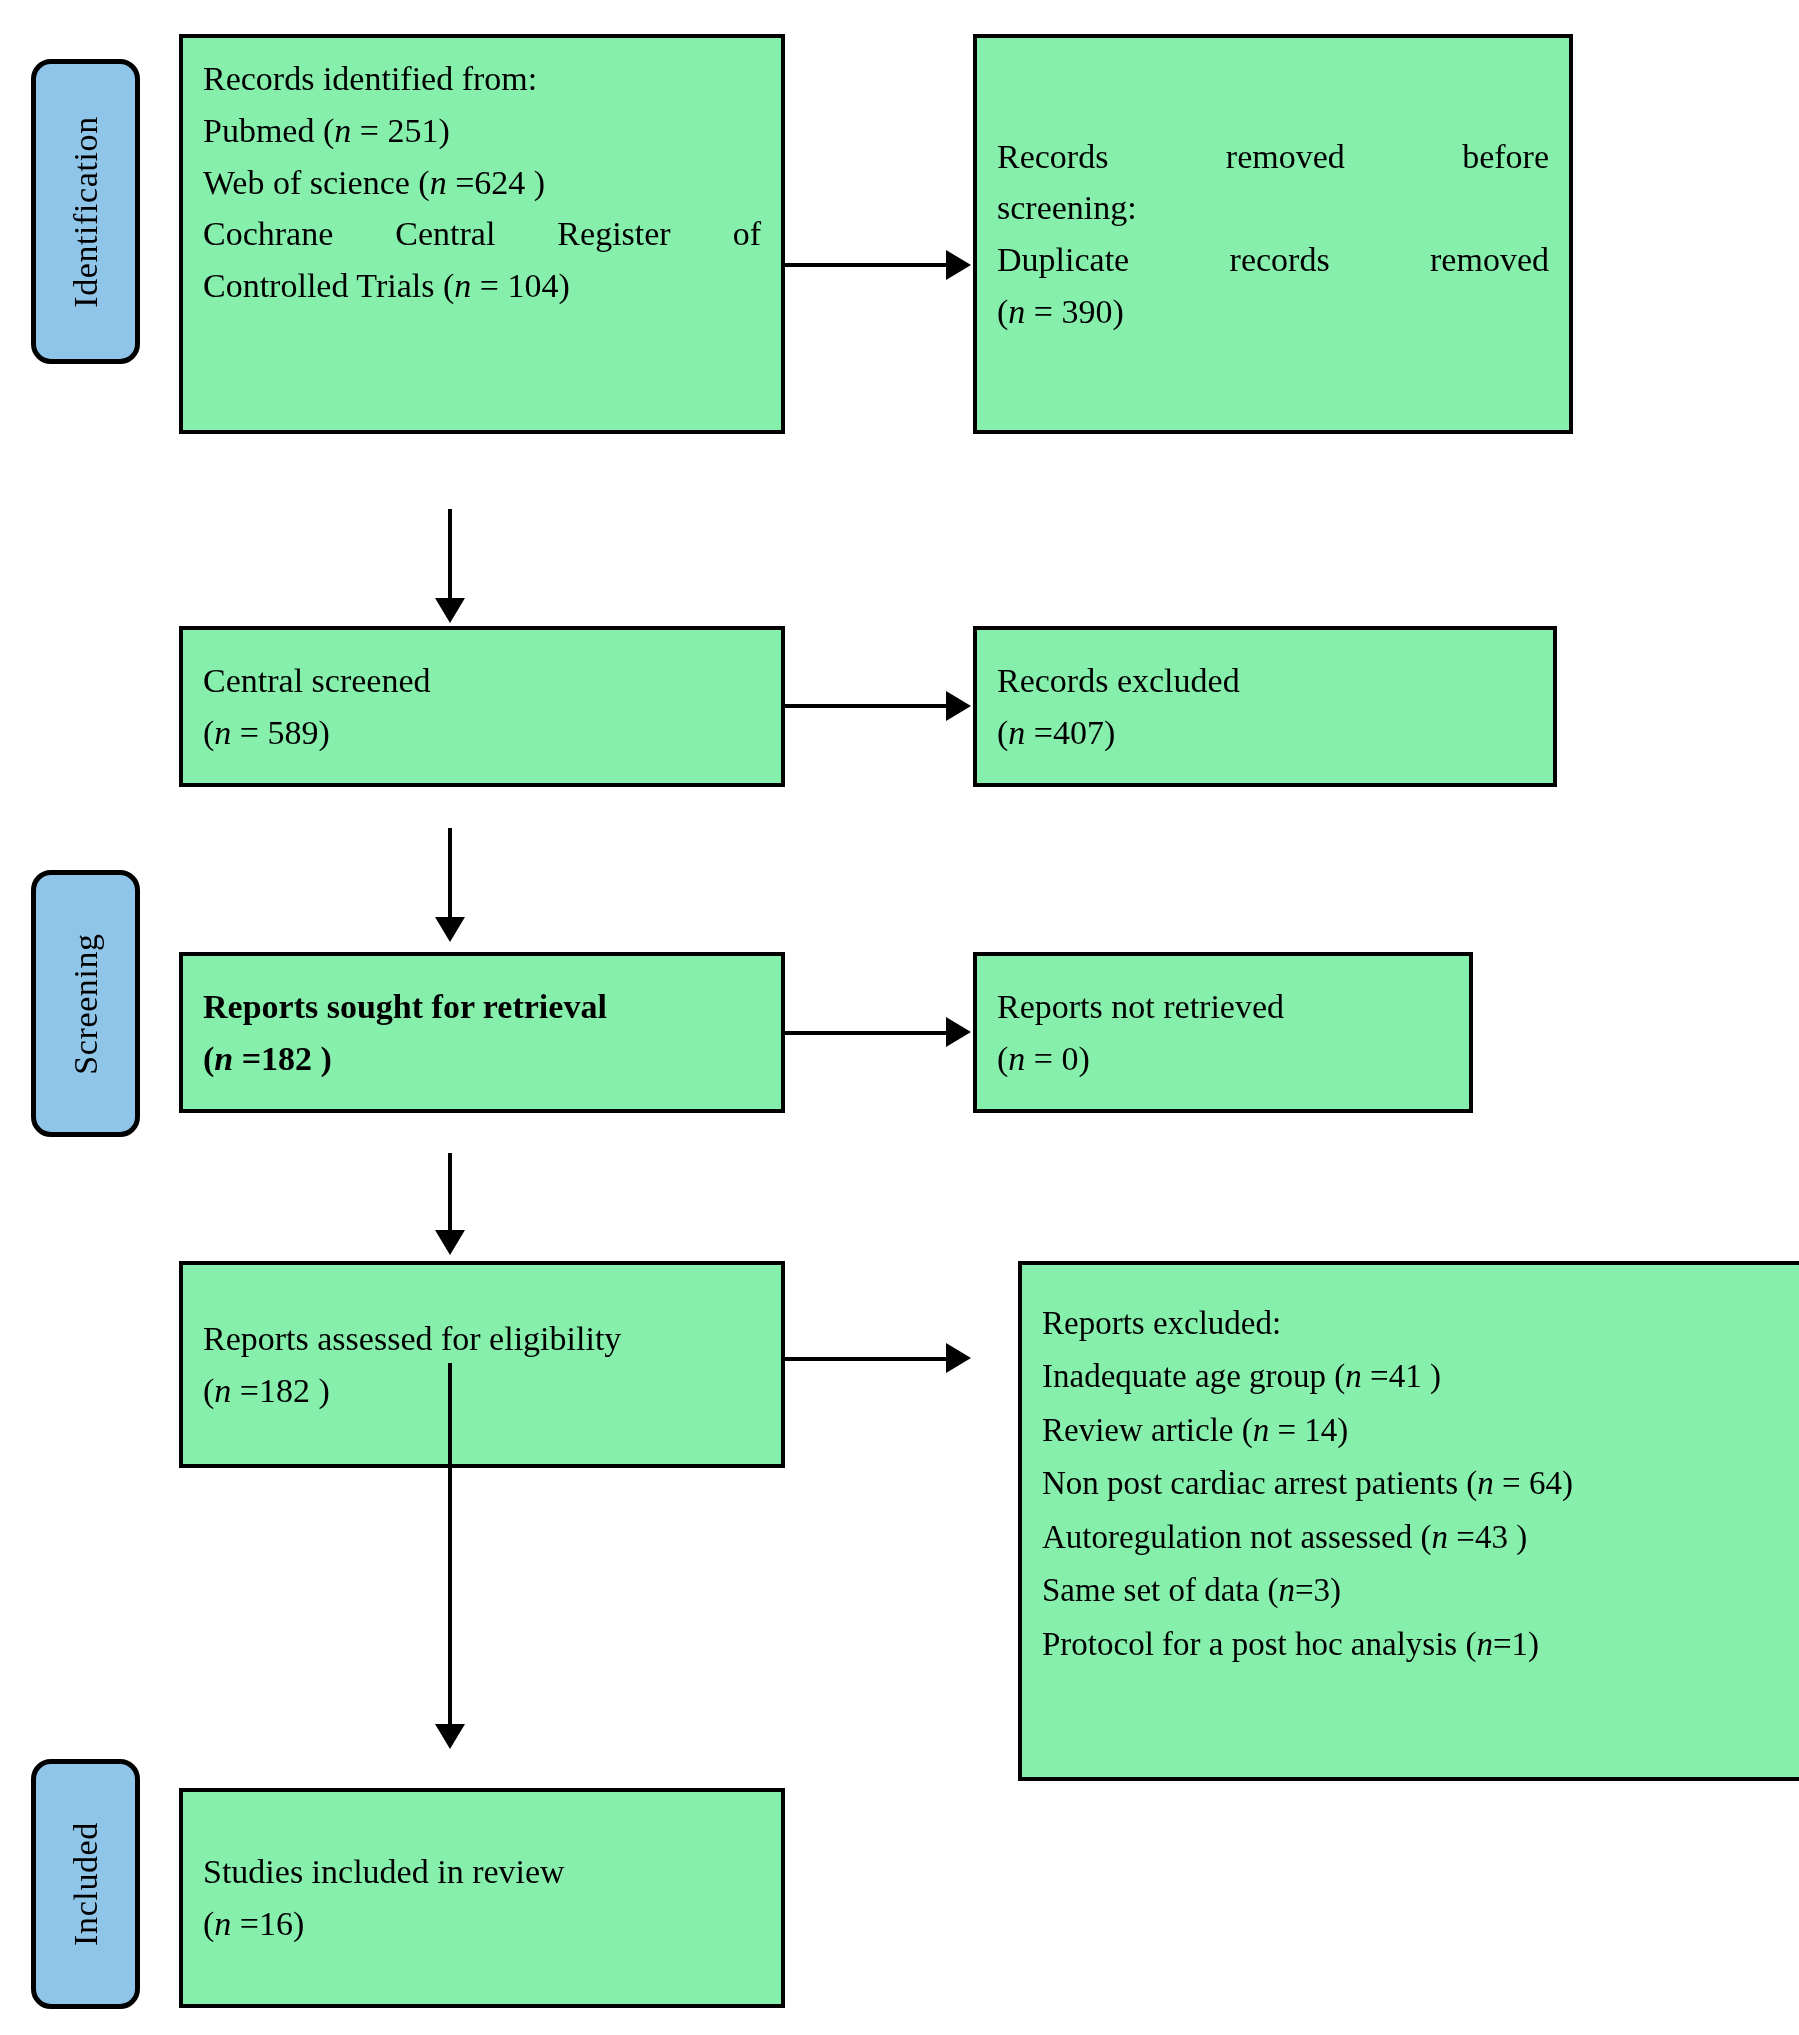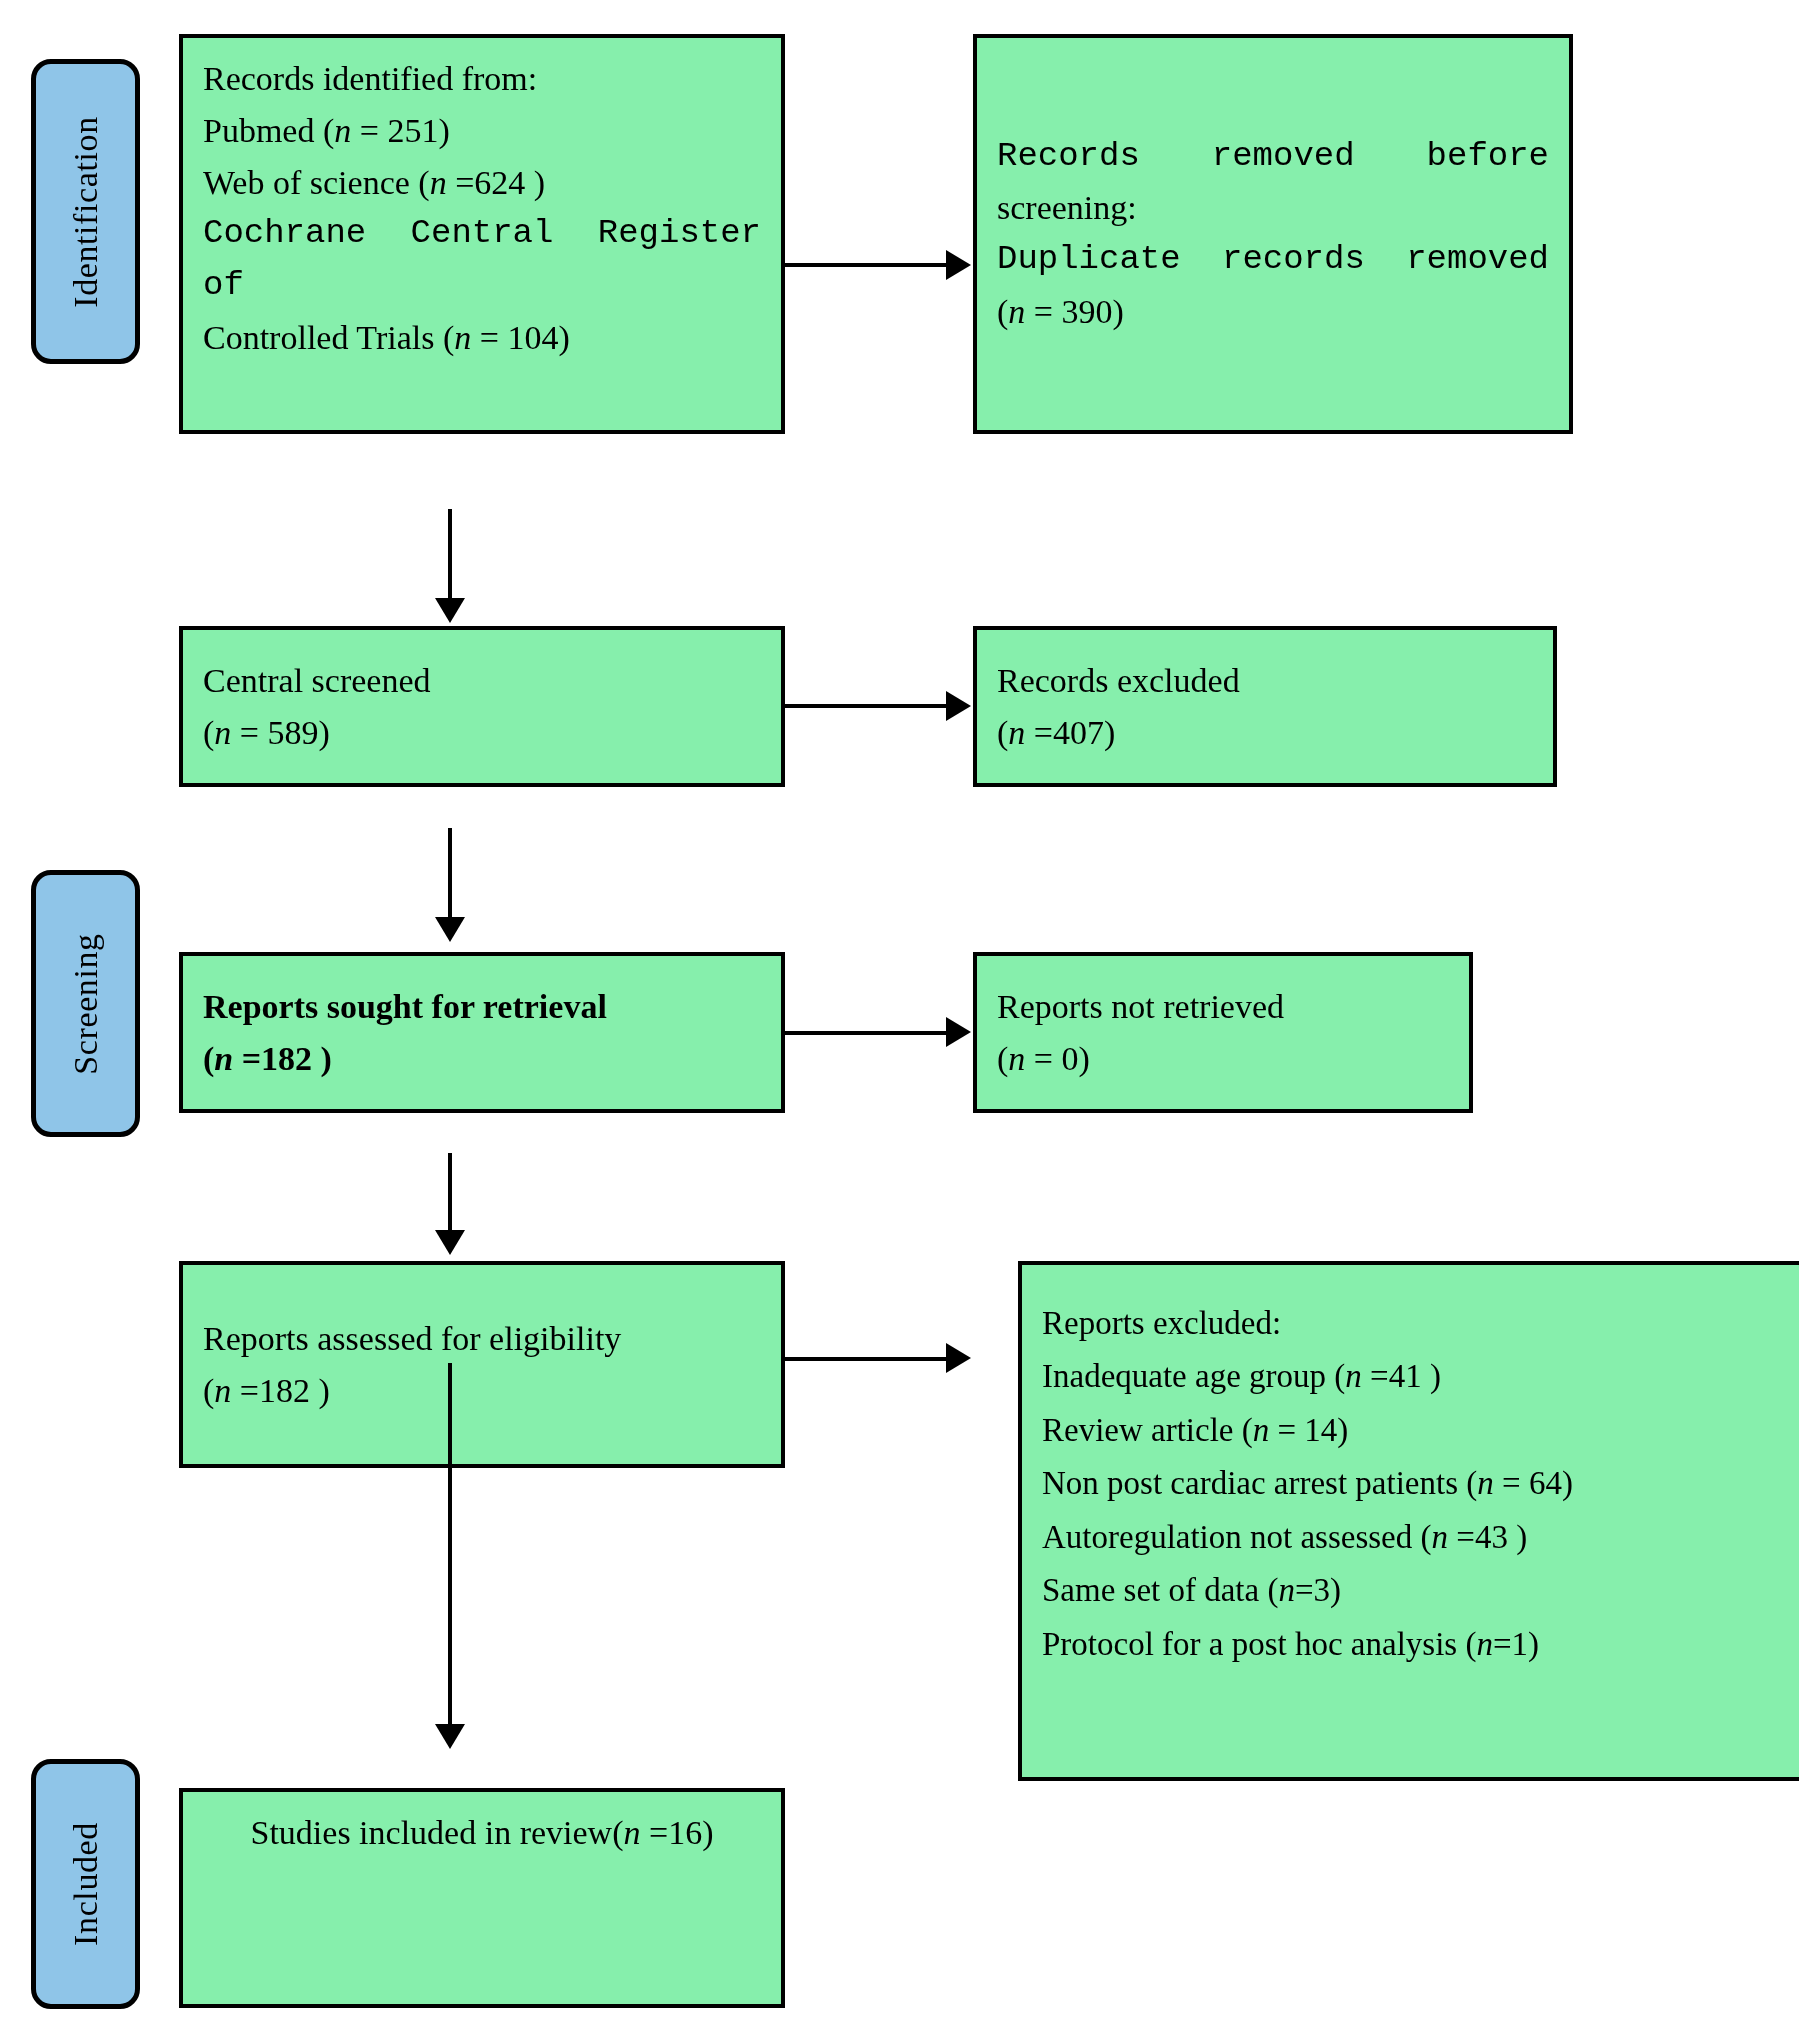--- a/index.html
+++ b/index.html
@@ -35,32 +35,32 @@
     position:absolute;
     background:#86efac;
     border:4.1px solid #000000;
     box-sizing:border-box;
     padding:15.4px 20px;
     font-size:34px;
     line-height:1.52;
     color:#000;
   }
   .box .ln{display:block;white-space:normal;}
-  .box .just{text-align:justify;text-align-last:justify;font-family:Liberation Mono, monospace;}
+  .box .just{text-align:justify;text-align-last:justify;}
   .box i{font-style:italic;}
 
   #box-identified   {left:179px;  top:34px;   width:606px; height:400px;}
   #box-removed      {left:973px; top:34px;   width:600px; height:400px;  display:flex;flex-direction:column;justify-content:center;}
   #box-screened     {left:179px;  top:626px; width:606px; height:161px;  display:flex;flex-direction:column;justify-content:center;}
   #box-excluded1    {left:973px; top:626px; width:584px; height:161px;  display:flex;flex-direction:column;justify-content:center;}
   #box-sought       {left:179px;  top:952px; width:606px; height:161px;  display:flex;flex-direction:column;justify-content:center;font-weight:bold;}
   #box-notretrieved {left:973px; top:952px; width:500px; height:161px;  display:flex;flex-direction:column;justify-content:center;}
   #box-assessed     {left:179px;  top:1261px; width:606px; height:207px;  display:flex;flex-direction:column;justify-content:center;}
   #box-excluded2    {left:973px; top:1261px; width:827px; height:520px;  display:flex;flex-direction:column;justify-content:flex-start;}
-  #box-included     {left:179px;  top:1788px; width:606px; height:220px;  display:flex;flex-direction:row;justify-content:center;}
+  #box-included     {left:179px;  top:1788px; width:606px; height:220px;  display:flex;flex-direction:column;justify-content:center;}
 
   #box-excluded2{padding-top:32px;font-size:33px;line-height:1.62;margin-left:45px;}
 
   
   .hline{position:absolute;background:#000;height:3.5px;}
   .vline{position:absolute;background:#000;width:3.5px;}
   .arrow-right{
     position:absolute;width:0;height:0;
     border-top:15.4px solid transparent;
     border-bottom:15.4px solid transparent;

